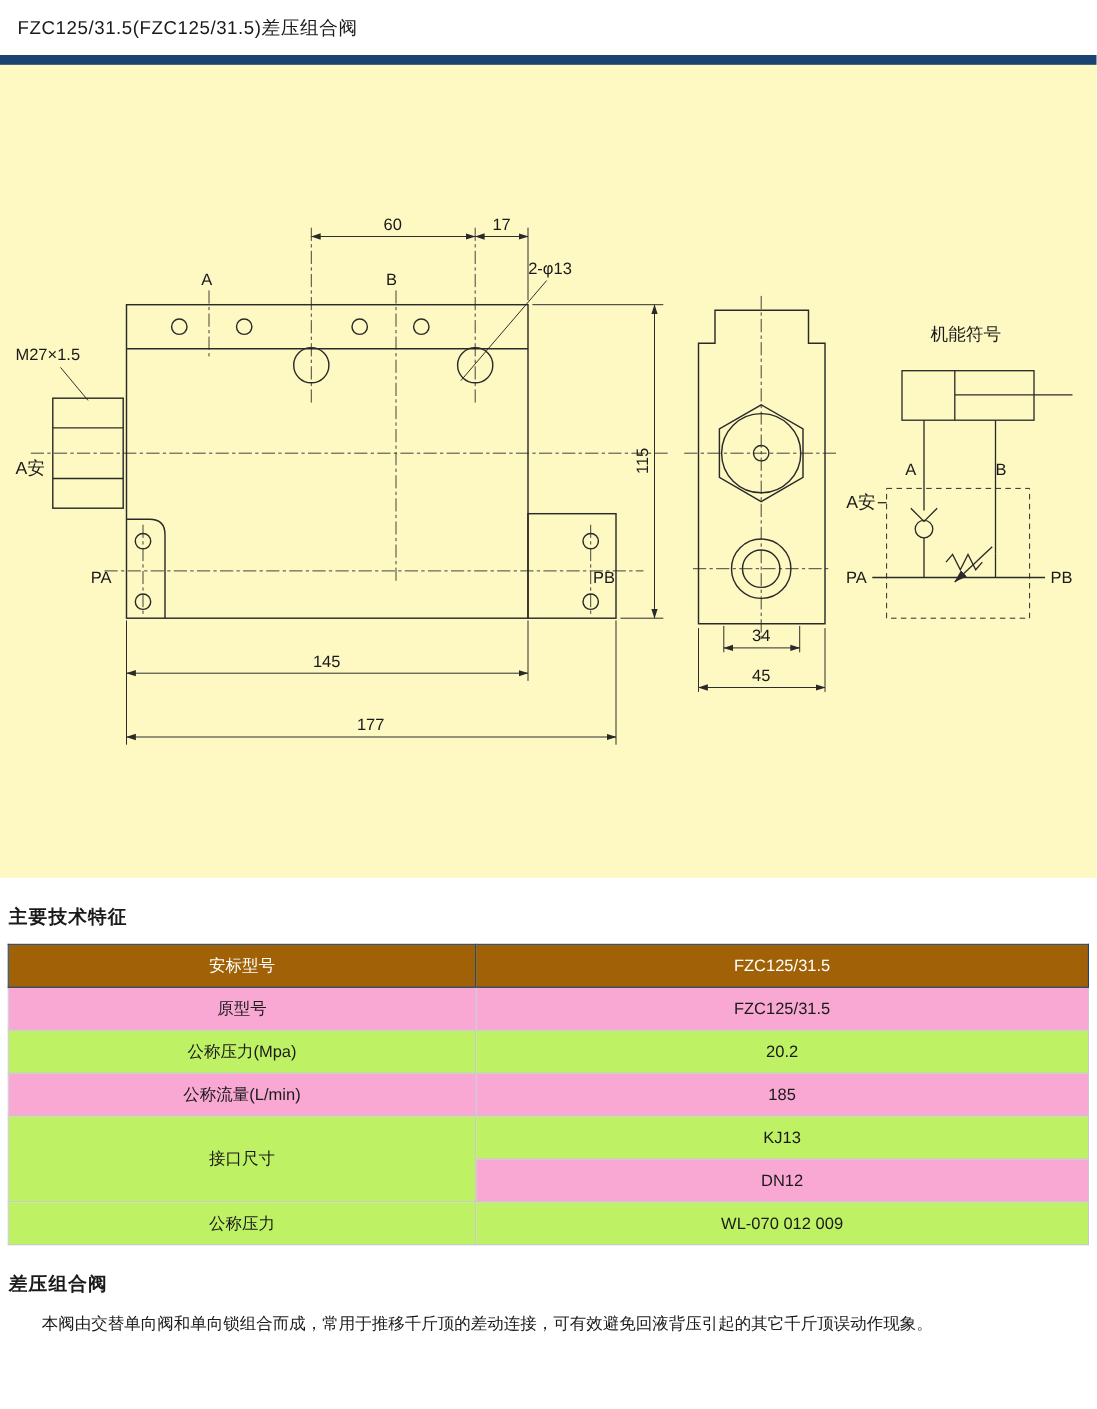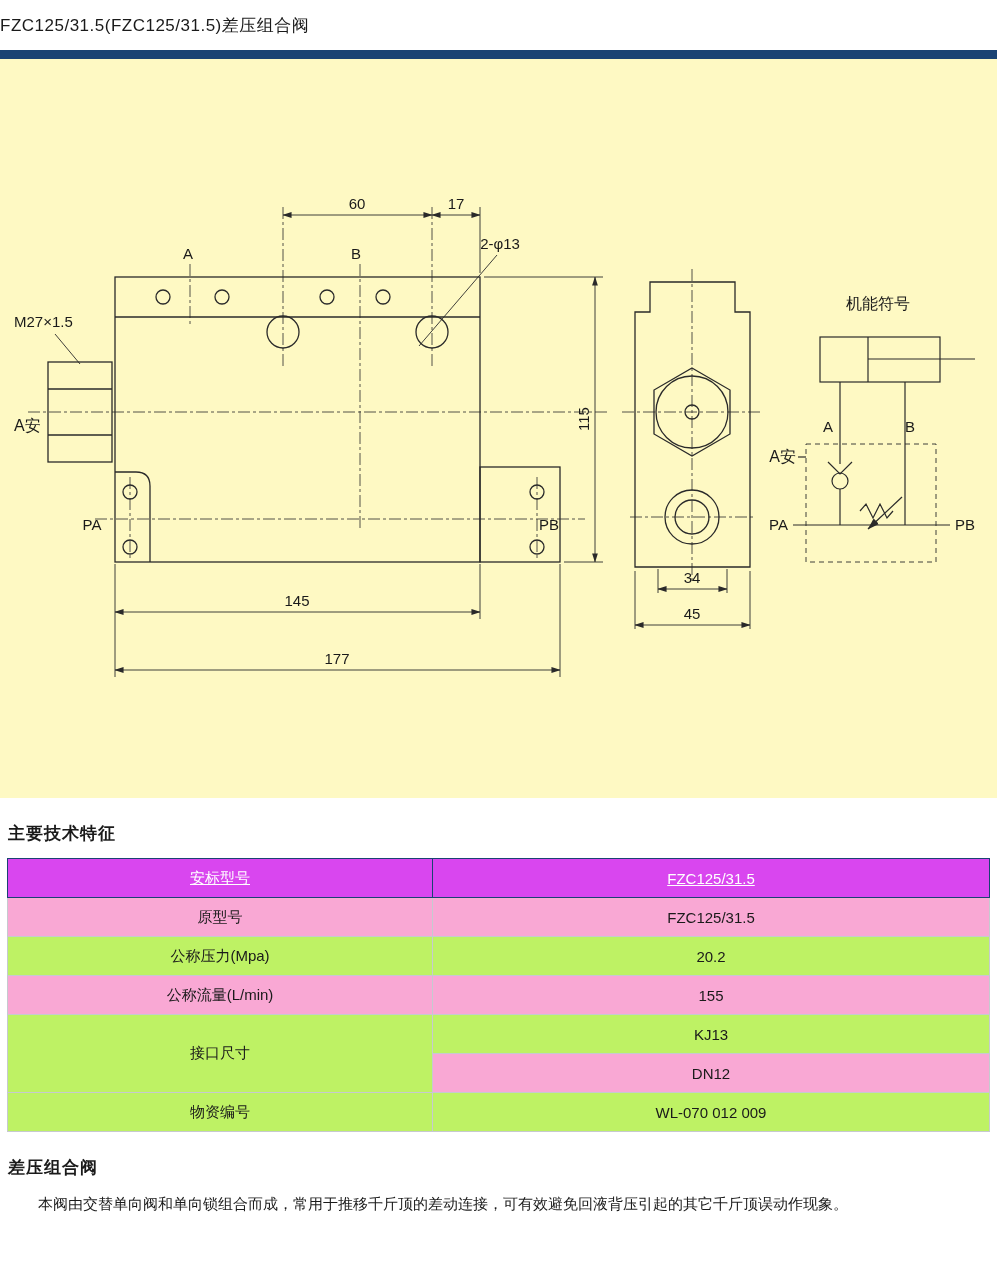--- a/index.html
+++ b/index.html
@@ -4,21 +4,21 @@
 <style>
   html,body { margin:0; padding:0; background:#ffffff; }
   body {
     width:997px; height:1281px;
     font-family:"Liberation Sans","DejaVu Sans",sans-serif;
     color:#1a1a1a;
     position:relative;
   }
   .page-title {
     font-size:17px; font-weight:400; letter-spacing:.5px;
-    margin:0; padding:14px 10px 13px 0;
+    margin:0; padding:14px 10px 13px 16px;
   }
   .top-bar { height:9px; background:#1a4373; }
   .drawing-area { height:739px; background:#fef9c3; overflow:hidden; }
   .drawing-area svg { display:block; }
   .dim-text { font-size:15px; fill:#1a1a1a; font-family:"Liberation Sans","DejaVu Sans",sans-serif; }
   .cjk-text { font-size:16px; fill:#1a1a1a; font-family:"Liberation Sans","DejaVu Sans",sans-serif; }
 
   .section-heading {
     font-size:17px; font-weight:700; letter-spacing:1px;
     margin:24px 8px 13px 8px;
@@ -27,21 +27,21 @@
     border-collapse:collapse; table-layout:fixed;
     width:983px; margin:0 7px;
   }
   .specs-table td {
     border:1px solid #c6cacf;
     height:38px; padding:0;
     text-align:center; vertical-align:middle;
     font-size:15px;
   }
   .specs-table tr.row-head td {
-    background:#d946ef; color:#ffffff; border-color:#1a4373;text-decoration:underline;
+    background:#a16207; color:#ffffff; border-color:#1a4373;
   }
   .specs-table td.bg-gray { background:#bef264; }
   .specs-table td.bg-white { background:#f9a8d4; }
   .usage-text {
     font-size:15px; line-height:1.55;
     margin:12px 8px 0 8px; text-indent:2em;
   }
 </style>
 </head>
 <body>
@@ -195,31 +195,31 @@
     <tr>
       <td class="bg-white">原型号</td>
       <td class="bg-white">FZC125/31.5</td>
     </tr>
     <tr>
       <td class="bg-gray">公称压力(Mpa)</td>
       <td class="bg-gray">20.2</td>
     </tr>
     <tr>
       <td class="bg-white">公称流量(L/min)</td>
-      <td class="bg-white">155</td>
+      <td class="bg-white">185</td>
     </tr>
     <tr>
       <td class="bg-gray" rowspan="2">接口尺寸</td>
       <td class="bg-gray">KJ13</td>
     </tr>
     <tr>
       <td class="bg-white">DN12</td>
     </tr>
     <tr>
-      <td class="bg-gray">物资编号</td>
+      <td class="bg-gray">公称压力</td>
       <td class="bg-gray">WL-070 012 009</td>
     </tr>
   </tbody>
 </table>
 
 <h2 class="section-heading">差压组合阀</h2>
 
 <p class="usage-text">本阀由交替单向阀和单向锁组合而成，常用于推移千斤顶的差动连接，可有效避免回液背压引起的其它千斤顶误动作现象。</p>
 
 </body></html>

